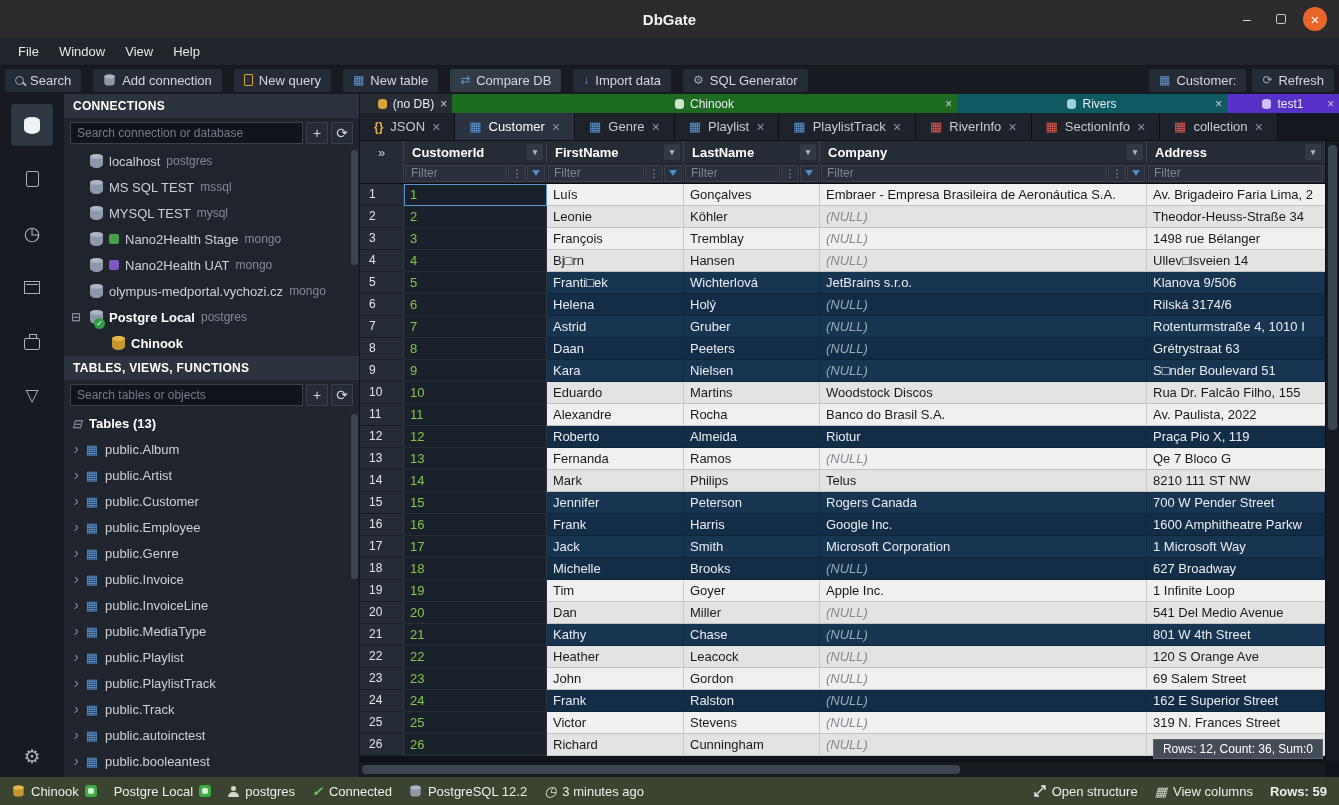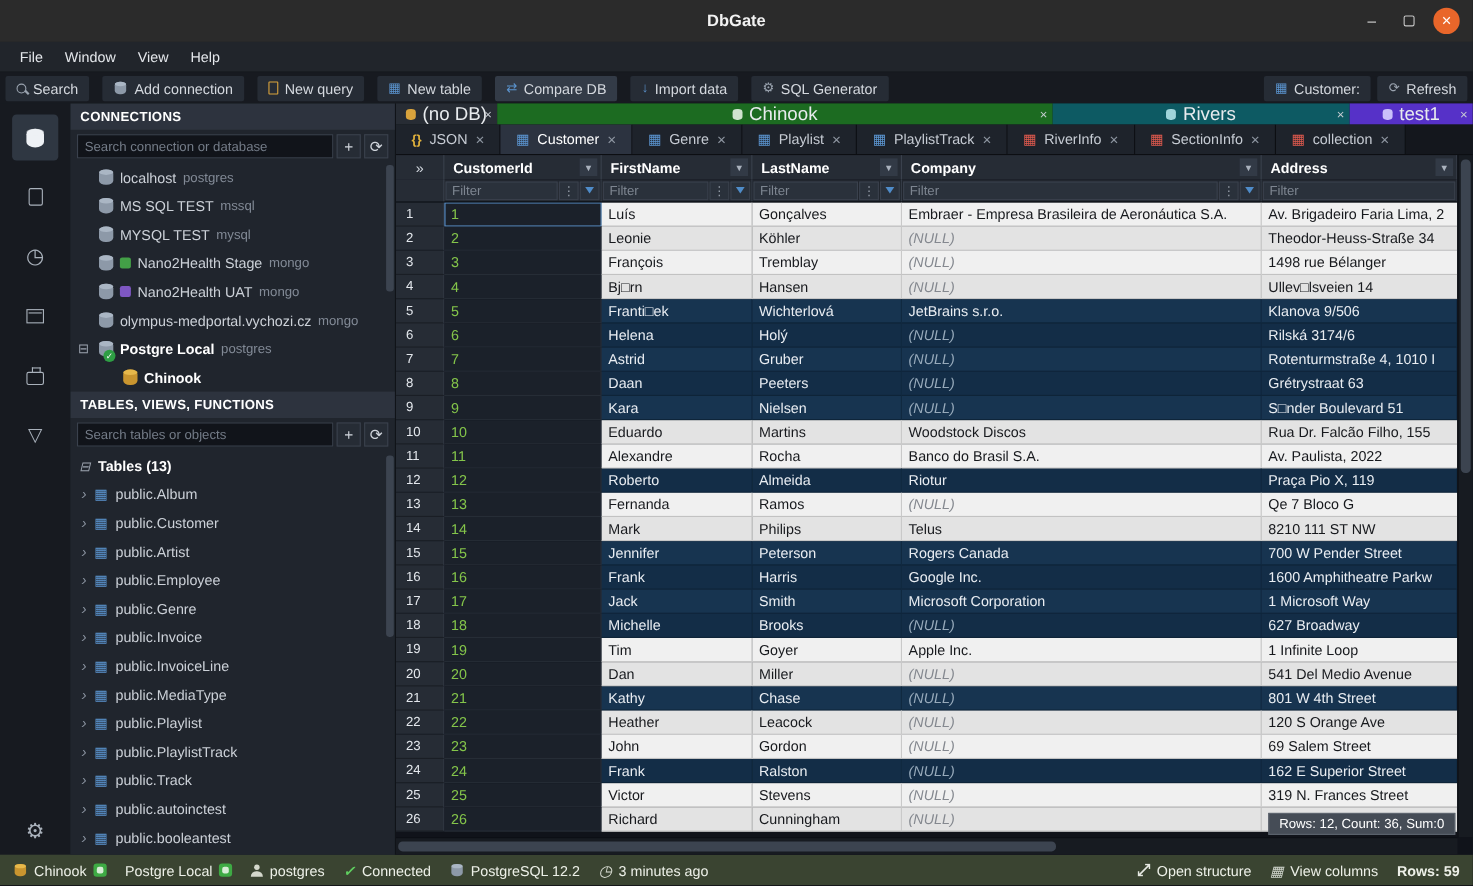--- a/index.html
+++ b/index.html
@@ -86,21 +86,21 @@
   .tbl-row { display:flex; align-items:center; gap:7px; height:26px; padding-left:10px; font-size:13px; color:#ccd1d8; white-space:nowrap; }
   .g-chev::before{content:"›"; color:#8a93a0; font-size:14px;}
   .icon-table { color:#5b94cf; font-size:13px; font-style:normal; }
   .panel-thumb { position:absolute; right:1px; width:7px; background:#3c4450; border-radius:3px; }
 
   
   .content { flex:1; display:flex; flex-direction:column; min-width:0; background:#1b1f26; }
 
   
   .db-tabs { height:19px; display:flex; background:#12151a; flex:0 0 auto; }
-  .db-tab { display:flex; align-items:center; justify-content:center; gap:6px; font-size:17px; color:#e8ebee; position:relative; overflow:hidden; white-space:nowrap; }
+  .db-tab { display:flex; align-items:center; justify-content:center; gap:6px; font-size:12px; color:#e8ebee; position:relative; overflow:hidden; white-space:nowrap; }
   .db-tab .g-close { position:absolute; right:5px; color:#c9ced4; font-size:12px; }
   .g-close::before{content:"×";}
   .db-tab.plain { width:92px; background:#272c34; }
   .db-tab.green { width:505px; background:#1c6b21; }
   .db-tab.teal  { width:270px; background:#0d5a63; }
   .db-tab.purple{ flex:1; background:#5631c8;align-items:center; }
   .mini-db { width:9px; height:10px; border-radius:4px/3px; background:#cfe3cf; display:inline-block; }
   .db-tab.plain .mini-db { background:#d9a33c; }
   .db-tab.teal .mini-db { background:#9fd4da; }
   .db-tab.purple .mini-db { background:#cabffa; }
@@ -350,27 +350,27 @@
 
           <div class="tbl-row">
             <i class="g-chev"></i>
             <i class="icon-table g-grid"></i>
             <span>public.Album</span>
           </div>
 
           <div class="tbl-row">
             <i class="g-chev"></i>
             <i class="icon-table g-grid"></i>
+            <span>public.Artist</span>
+          </div>
+
+          <div class="tbl-row">
+            <i class="g-chev"></i>
+            <i class="icon-table g-grid"></i>
             <span>public.Customer</span>
-          </div>
-
-          <div class="tbl-row">
-            <i class="g-chev"></i>
-            <i class="icon-table g-grid"></i>
-            <span>public.Artist</span>
           </div>
 
           <div class="tbl-row">
             <i class="g-chev"></i>
             <i class="icon-table g-grid"></i>
             <span>public.Employee</span>
           </div>
 
           <div class="tbl-row">
             <i class="g-chev"></i>

